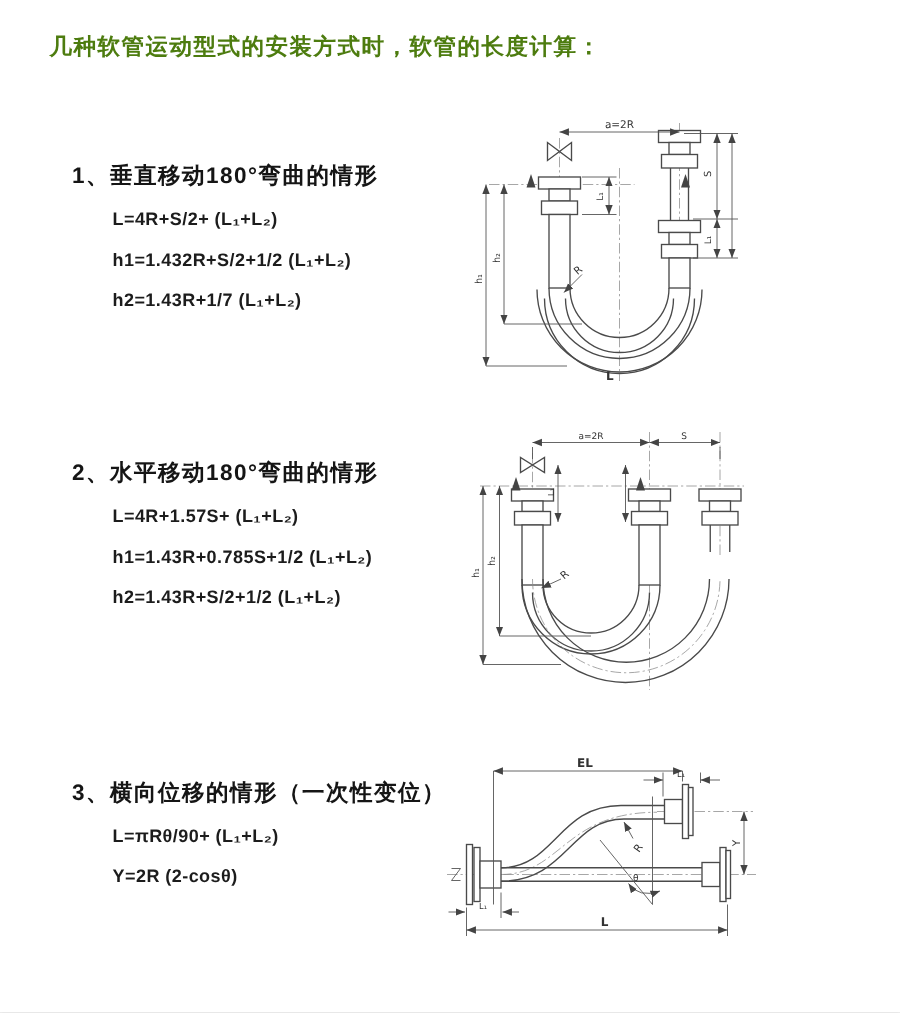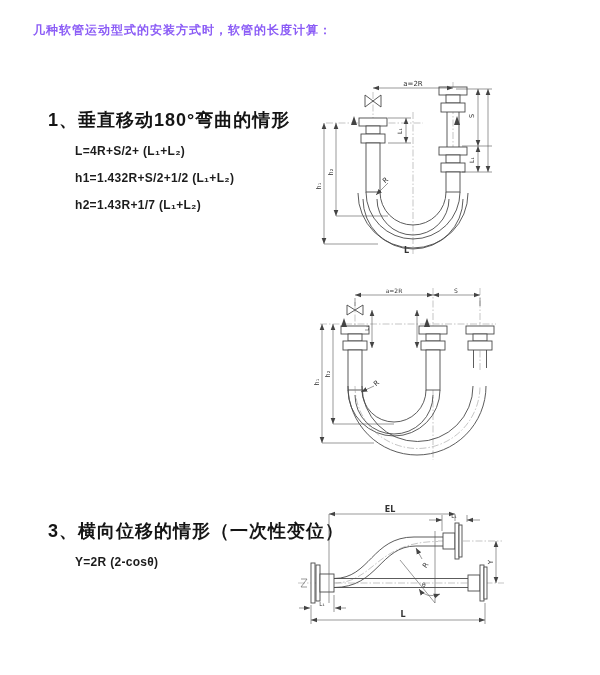--- a/index.html
+++ b/index.html
@@ -3,24 +3,24 @@
 <meta charset="utf-8">
 <style>
   html,body{margin:0;padding:0;background:#e8e8e8;}
   .page{
     position:relative;width:600px;height:675px;background:#ffffff;
     font-family:"Liberation Sans","DejaVu Sans",sans-serif;color:#1a1a1a;
     overflow:hidden;margin:0 auto;box-shadow:0 0 4px rgba(0,0,0,.2);
   }
   .title{
     position:absolute;left:33px;top:22px;margin:0;
-    font-size:12px;font-weight:bold;letter-spacing:1px;color:#8b5cf6;
+    font-size:15px;font-weight:bold;letter-spacing:1px;color:#4d7c0f;
   }
   .sec{position:absolute;left:48px;}
-  .sec-heading{font-size:18px;font-weight:bold;letter-spacing:1px;color:#151515;}
+  .sec-heading{font-size:15px;font-weight:bold;letter-spacing:1px;color:#151515;}
   .formula{
     margin-left:27px;font-size:12px;font-weight:bold;letter-spacing:.3px;
     line-height:27px;color:#1c1c1c;
   }
   .sec1{top:108px;} .sec2{top:306px;} .sec3{top:519px;}
   .sec-heading{margin-bottom:6px;}
   .diag{position:absolute;}
   .d1{left:316px;top:76px;} .d2{left:314px;top:282px;} .d3{left:298px;top:503px;}
   svg .ln{stroke:#4a4a4a;stroke-width:.9;fill:none;}
   svg .fit{stroke:#4a4a4a;stroke-width:.9;fill:#ffffff;}
@@ -38,23 +38,30 @@
 
   <h1 class="title">几种软管运动型式的安装方式时，软管的长度计算：</h1>
 
   <section class="sec sec1">
     <div class="sec-heading">1、垂直移动180°弯曲的情形</div>
     <div class="formula">L=4R+S/2+ (L₁+L₂)</div>
     <div class="formula">h1=1.432R+S/2+1/2 (L₁+L₂)</div>
     <div class="formula">h2=1.43R+1/7 (L₁+L₂)</div>
   </section>
 
+  <section class="sec sec2">
+    <div class="sec-heading">2、水平移动180°弯曲的情形</div>
+    <div class="formula">L=4R+1.57S+ (L₁+L₂)</div>
+    <div class="formula">h1=1.43R+0.785S+1/2 (L₁+L₂)</div>
+    <div class="formula">h2=1.43R+S/2+1/2 (L₁+L₂)</div>
+  </section>
 
   <section class="sec sec3">
     <div class="sec-heading">3、横向位移的情形（一次性变位）</div>
+    <div class="formula">L=πRθ/90+ (L₁+L₂)</div>
     <div class="formula">Y=2R (2-cosθ)</div>
   </section>
 
   <svg class="diag d1" width="184" height="186" viewBox="0 0 184 186">
     <defs>
       <marker id="ar1" viewBox="0 0 10 10" refX="9" refY="5" markerWidth="7" markerHeight="7" orient="auto-start-reverse" markerUnits="userSpaceOnUse">
         <path d="M0,1.5 L9,5 L0,8.5 Z" fill="#444"></path>
       </marker>
       <pattern id="bd1" width="4" height="4" patternUnits="userSpaceOnUse">
         <path d="M0,4 L4,0 M0,0 L4,4" stroke="#888" stroke-width="0.5" fill="none"></path>

